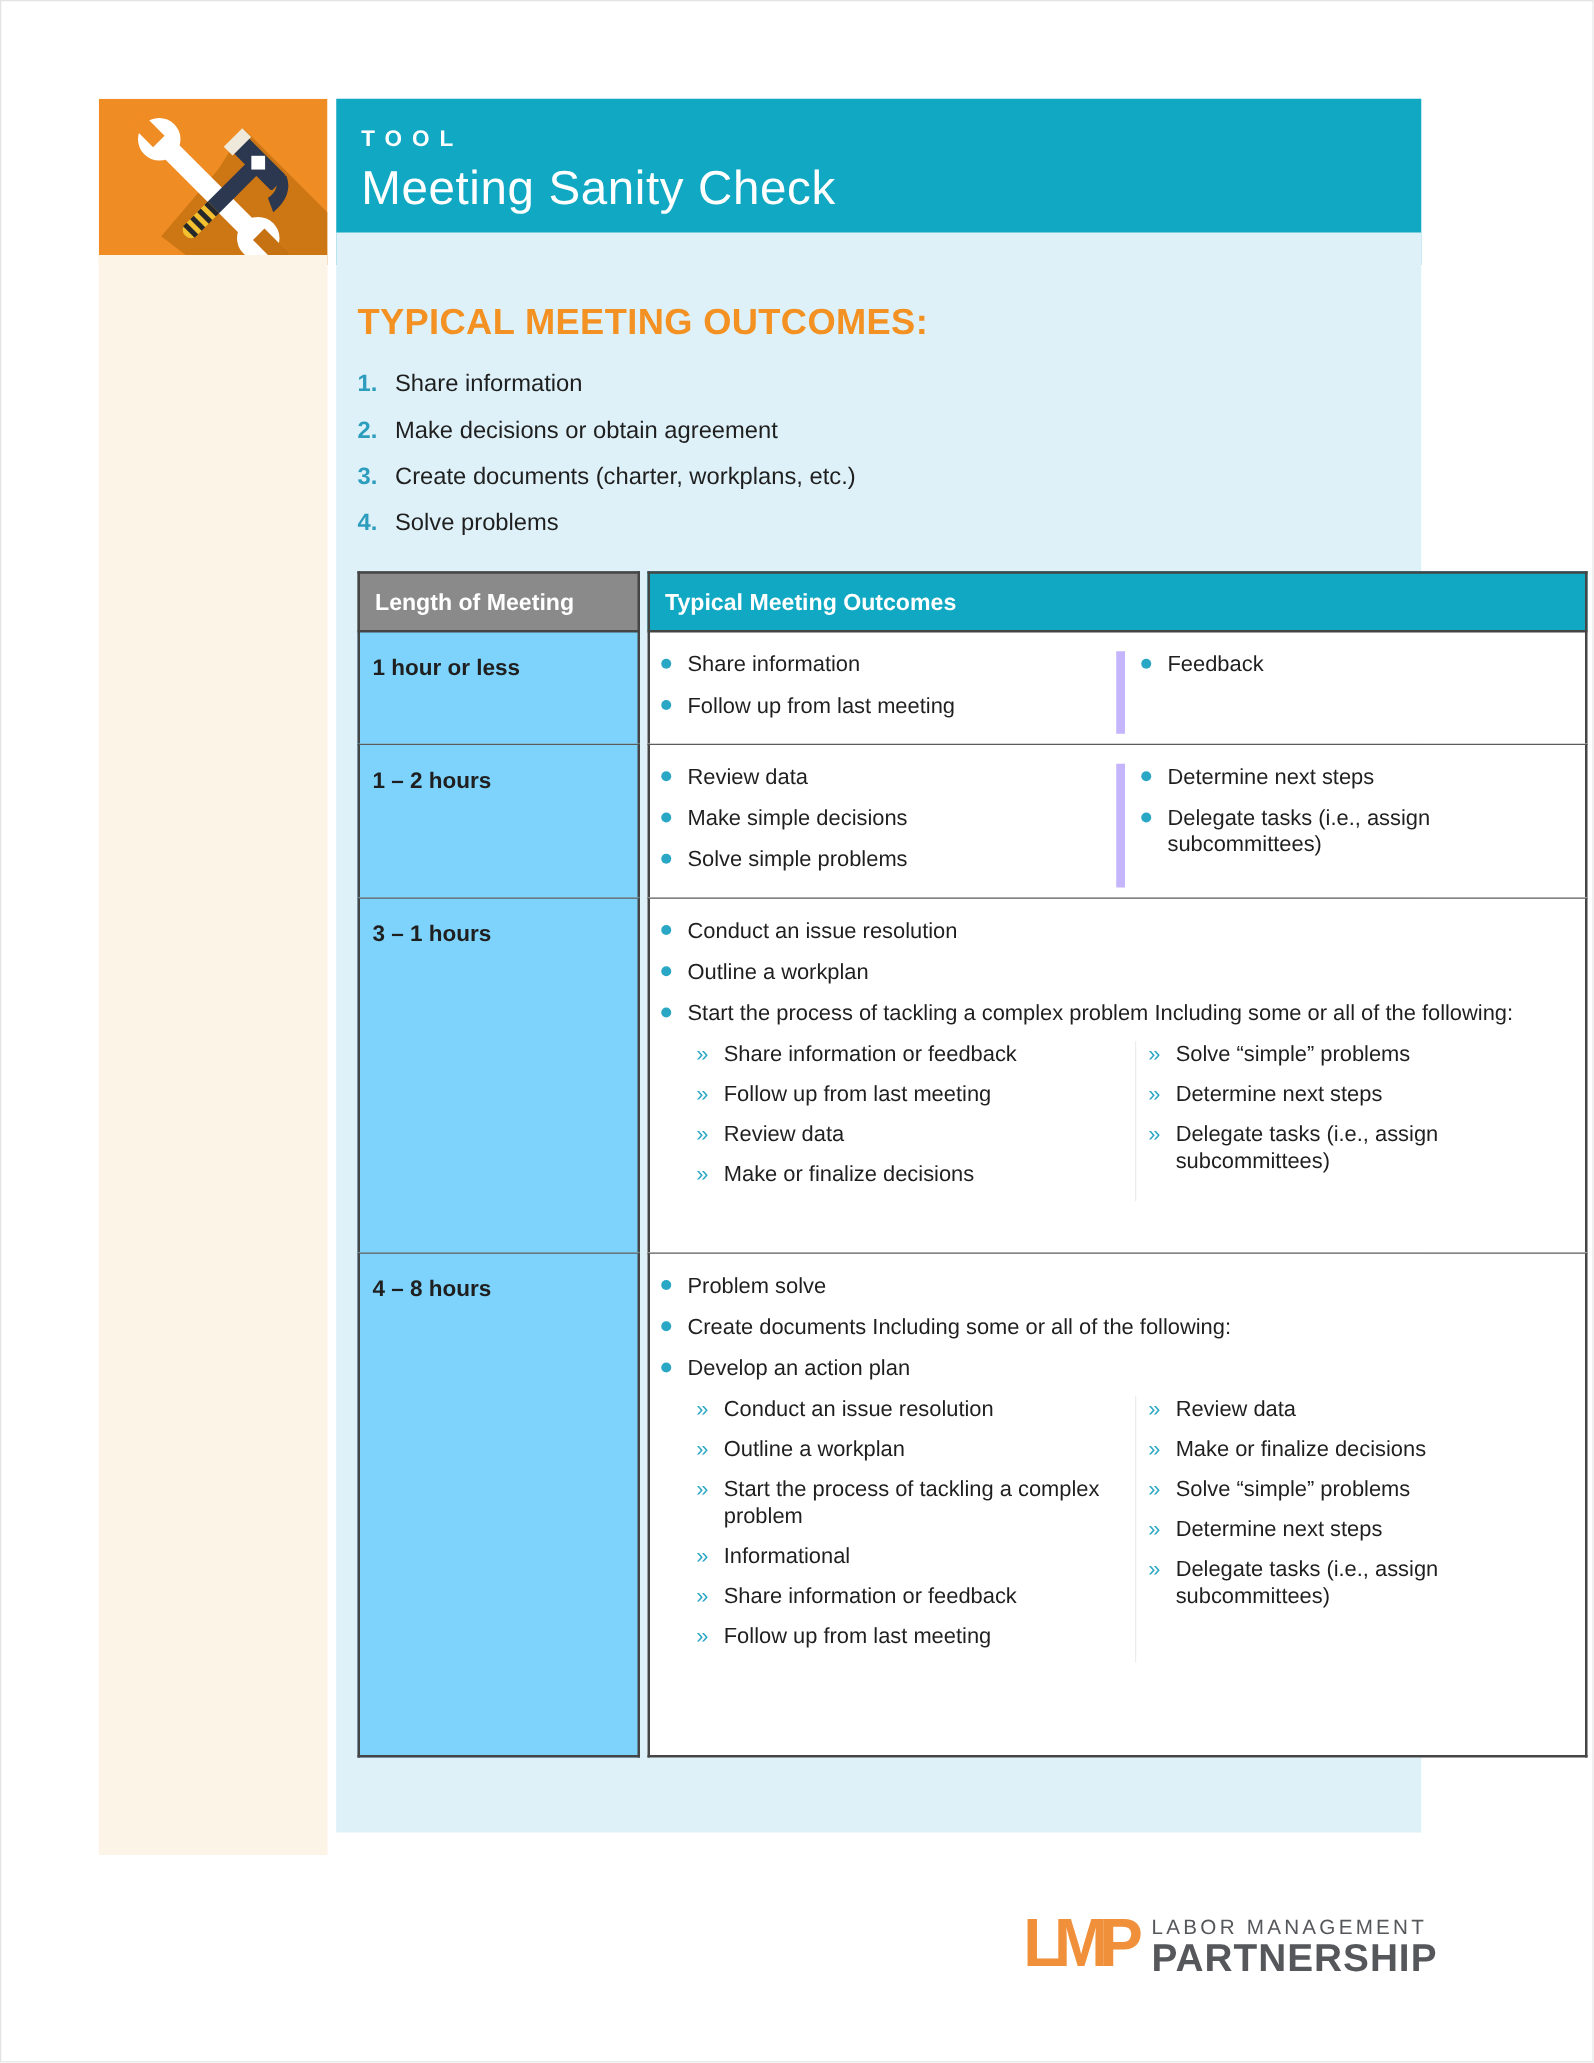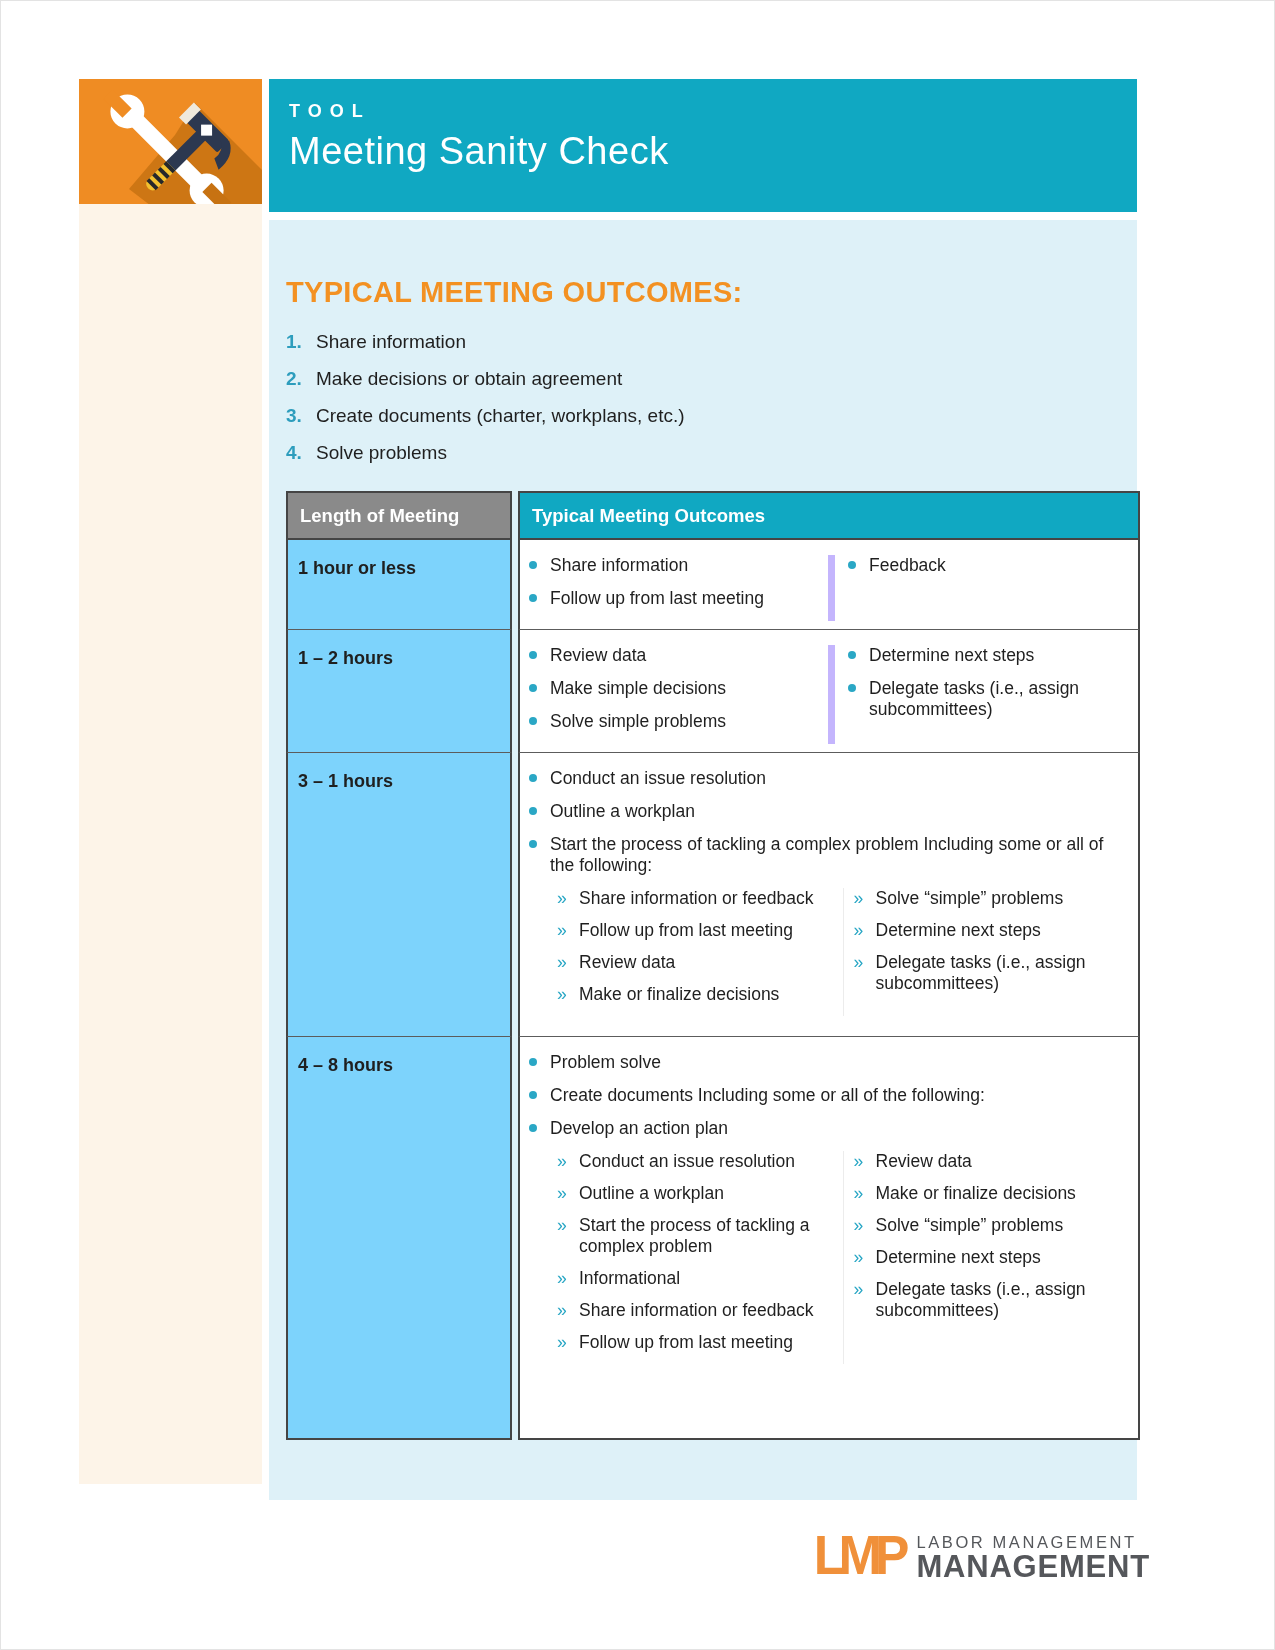--- a/index.html
+++ b/index.html
@@ -18,31 +18,31 @@
   .banner {
     width:868px; height:133px; background:var(--teal);
     color:#fff; padding:22px 0 0 20px;
   }
   .kicker { font-size:18px; font-weight:bold; letter-spacing:8px; margin-bottom:8px; }
   .title  { font-size:38px; font-weight:400; letter-spacing:0.5px; }
 
   
   .left-strip { position:absolute; left:78px; top:203px; width:183px; height:1280px; background:var(--cream); }
   .main {
-    position:absolute; left:268px; top:219px; width:868px; height:1280px;
+    position:absolute; left:268px; top:185px; width:868px; height:1280px;
     background:var(--light-blue); padding:56px 20px 0 17px;
   }
   .section-heading { color:var(--heading-orange); font-size:29px; font-weight:bold; letter-spacing:0.3px; margin-bottom:21px; }
 
   .outcomes-list { list-style:none; }
   .outcomes-list li { display:flex; font-size:19px; line-height:23px; margin-bottom:14px; }
   .outcomes-list .num { color:var(--num-teal); font-weight:bold; width:30px; flex:none; }
 
   
-  .tbl { margin-top:27px; display:grid; grid-template-columns:226px 6px 1fr; width:854px; }
+  .tbl { margin-top:27px; display:grid; grid-template-columns:226px 6px 1fr; width:984px; }
   .h-len, .h-out {
     height:47px; display:flex; align-items:center;
     color:#fff; font-weight:bold; font-size:18.5px;
     border:2px solid var(--border-dark); border-bottom:none;
   }
   .h-len { background:var(--gray-header); padding-left:12px; }
   .h-out { background:var(--teal); padding-left:12px; }
   .gap-cell { background:transparent; }
 
   .c-len, .c-out {
@@ -335,17 +335,17 @@
             </div>
           </div>
         </div>
       </div>
   </div>
 
   <div class="footer-logo">
     <div class="lmp-mark">LMP</div>
     <div class="lmp-lines">
       <div class="lmp-line1">LABOR MANAGEMENT</div>
-      <div class="lmp-line2">MANAGEMENT</div>
+      <div class="lmp-line2">PARTNERSHIP</div>
     </div>
   </div>
 
 </div>
 
 </body></html>

